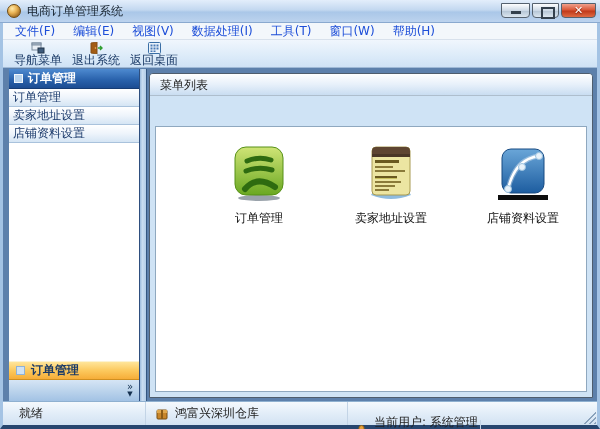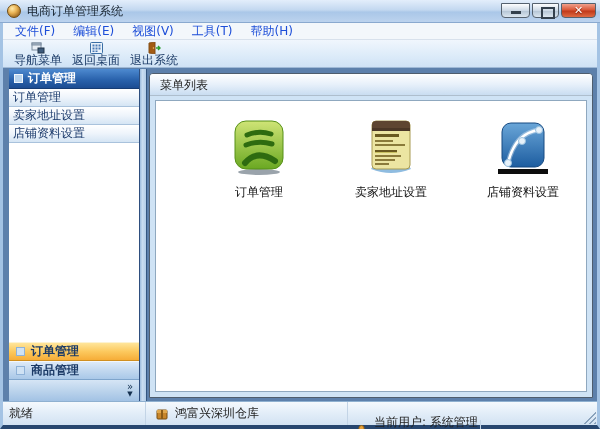--- a/index.html
+++ b/index.html
@@ -70,36 +70,36 @@
     line-height:9px; text-align:center; }
   .sb-overflow .chev .down { display:block; font-size:7px; line-height:7px; }
 
   
   .splitter { width:7px; background:linear-gradient(90deg,#9cbbdd,#c9ddf1 40%,#b3cde8);
     border-right:1px solid #33557f; cursor:col-resize; }
 
   
   .main { flex:1 1 auto; position:relative; padding:4px 4px 3px 2px; }
   .gpanel { width:100%; height:100%; background:#cfe3f5; border:1px solid #4f5d6d;
-    border-radius:4px 4px 0 0; display:flex; flex-direction:column; overflow:hidden; }
+    border-radius:4px 4px 0 0; display:flex; flex-direction:column; overflow:hidden;gap:26px; }
   .gcaption { height:22px; line-height:22px; padding-left:10px; color:#222;
     background:linear-gradient(180deg,#ffffff 0%,#e7f0fa 50%,#c9ddf1 100%);
     border-bottom:1px solid #aebecd; }
   .gcontent { flex:1 1 auto; margin:4px 5px 5px 5px; background:#fff;
     border:1px solid #8fa8bf; display:flex; align-items:flex-start;
     padding:18px 0 0 52px; gap:30px; }
   .shortcut { width:102px; display:flex; flex-direction:column; align-items:center; cursor:pointer; }
   .shortcut .slabel { margin-top:4px; color:#111; white-space:nowrap; }
 
   
   .statusbar { position:absolute; left:0; right:0; bottom:0; height:24px;
     background:linear-gradient(180deg,#f5f9fd 0%,#e2edf8 50%,#d2e2f2 100%);
     border-top:1px solid #8fb0d0; display:flex; align-items:center; color:#222; }
   .seg { height:100%; display:flex; align-items:center; border-right:1px solid #c3d4e6; }
-  .seg.s1 { width:143px; padding-left:6px; }
+  .seg.s1 { width:143px; padding-left:16px; }
   .seg.s2 { width:202px; padding-left:10px; }
   .seg.s3 { width:133px; padding-left:8px;margin-top:35px; }
   .seg.s4 { flex:1 1 auto; padding-left:12px; border-right:none; }
   .sico { margin-right:7px; display:inline-flex; }
   .grip { position:absolute; right:1px; bottom:1px; width:13px; height:13px; cursor:nwse-resize;
     background:
       linear-gradient(135deg,transparent 0 50%,#8aa2bc 50% 58%,transparent 58% 70%,#8aa2bc 70% 78%,transparent 78% 90%,#8aa2bc 90% 100%); }
 </style>
 </head>
 <body>
@@ -113,82 +113,80 @@
       <div class="wbtn min"></div>
       <div class="wbtn max"></div>
       <div class="wbtn close"></div>
     </div>
   </div>
 
   <div class="menubar">
     <span class="menu-item">文件(F)</span>
     <span class="menu-item">编辑(E)</span>
     <span class="menu-item">视图(V)</span>
+    <span class="menu-item">数据处理(I)</span>
     <span class="menu-item">工具(T)</span>
+    <span class="menu-item">窗口(W)</span>
     <span class="menu-item">帮助(H)</span>
   </div>
 
   <div class="toolbar">
     <div class="tbtn">
       <span class="ticon">
         <svg width="14" height="12" viewBox="0 0 14 12">
           <rect x="1" y="1" width="9" height="7" fill="#e8eef5" stroke="#7c8da0"></rect>
           <rect x="1" y="1" width="9" height="2" fill="#aab9c9" stroke="#7c8da0"></rect>
           <rect x="7" y="6" width="6" height="5" fill="#3d5a7a" stroke="#22344a"></rect>
         </svg>
       </span>
       <span class="tlabel">导航菜单</span>
+    </div>
+    <div class="tbtn">
+      <span class="ticon">
+        <svg width="14" height="12" viewBox="0 0 14 12">
+          <path d="M2 1 L8 0 L8 12 L2 11 Z" fill="#a35c14" stroke="#5e340a" stroke-width="0.8"></path>
+          <path d="M2 1 L8 0 L8 12 L2 11 Z" fill="none" stroke="#d88a32" stroke-width="0.5" opacity="0.6"></path>
+          <circle cx="6.5" cy="6" r="0.8" fill="#f4c06a"></circle>
+          <path d="M9 6 L13 6 M11 4 L13 6 L11 8" stroke="#2f9e2f" stroke-width="1.4" fill="none"></path>
+        </svg>
+      </span>
+      <span class="tlabel">退出系统</span>
     </div>
     <div class="tbtn">
       <span class="ticon">
         <svg width="13" height="12" viewBox="0 0 13 12">
           <rect x="0.5" y="0.5" width="12" height="11" rx="1" fill="#eaf2fa" stroke="#3a6ea5"></rect>
           <rect x="2.5" y="2.5" width="2" height="2" fill="#4a7ab5"></rect>
           <rect x="5.5" y="2.5" width="2" height="2" fill="#4a7ab5"></rect>
           <rect x="8.5" y="2.5" width="2" height="2" fill="#4a7ab5"></rect>
           <rect x="2.5" y="5.5" width="2" height="2" fill="#4a7ab5"></rect>
           <rect x="5.5" y="5.5" width="2" height="2" fill="#4a7ab5"></rect>
           <rect x="8.5" y="5.5" width="2" height="2" fill="#4a7ab5"></rect>
           <rect x="2.5" y="8.5" width="2" height="1.5" fill="#4a7ab5"></rect>
           <rect x="5.5" y="8.5" width="2" height="1.5" fill="#4a7ab5"></rect>
         </svg>
       </span>
       <span class="tlabel">返回桌面</span>
     </div>
-    <div class="tbtn">
-      <span class="ticon">
-        <svg width="14" height="12" viewBox="0 0 14 12">
-          <path d="M2 1 L8 0 L8 12 L2 11 Z" fill="#a35c14" stroke="#5e340a" stroke-width="0.8"></path>
-          <path d="M2 1 L8 0 L8 12 L2 11 Z" fill="none" stroke="#d88a32" stroke-width="0.5" opacity="0.6"></path>
-          <circle cx="6.5" cy="6" r="0.8" fill="#f4c06a"></circle>
-          <path d="M9 6 L13 6 M11 4 L13 6 L11 8" stroke="#2f9e2f" stroke-width="1.4" fill="none"></path>
-        </svg>
-      </span>
-      <span class="tlabel">退出系统</span>
-    </div>
   </div>
 
   <div class="client">
 
     <div class="sidebar">
       <div class="sb-header">
         <span class="sb-sq"></span>
         <span>订单管理</span>
       </div>
       <div class="sb-item">订单管理</div>
       <div class="sb-item">卖家地址设置</div>
       <div class="sb-item">店铺资料设置</div>
       <div class="sb-fill"></div>
       <div class="sb-group active">
         <span class="g-sq"></span>
         <span>订单管理</span>
-      </div>
-      <div class="sb-group">
-        <span class="g-sq"></span>
-        <span>商品管理</span>
       </div>
       <div class="sb-overflow">
         <span class="chev">
           <span>»</span>
           <span class="down">▼</span>
         </span>
       </div>
     </div>
 
     <div class="splitter"></div>

